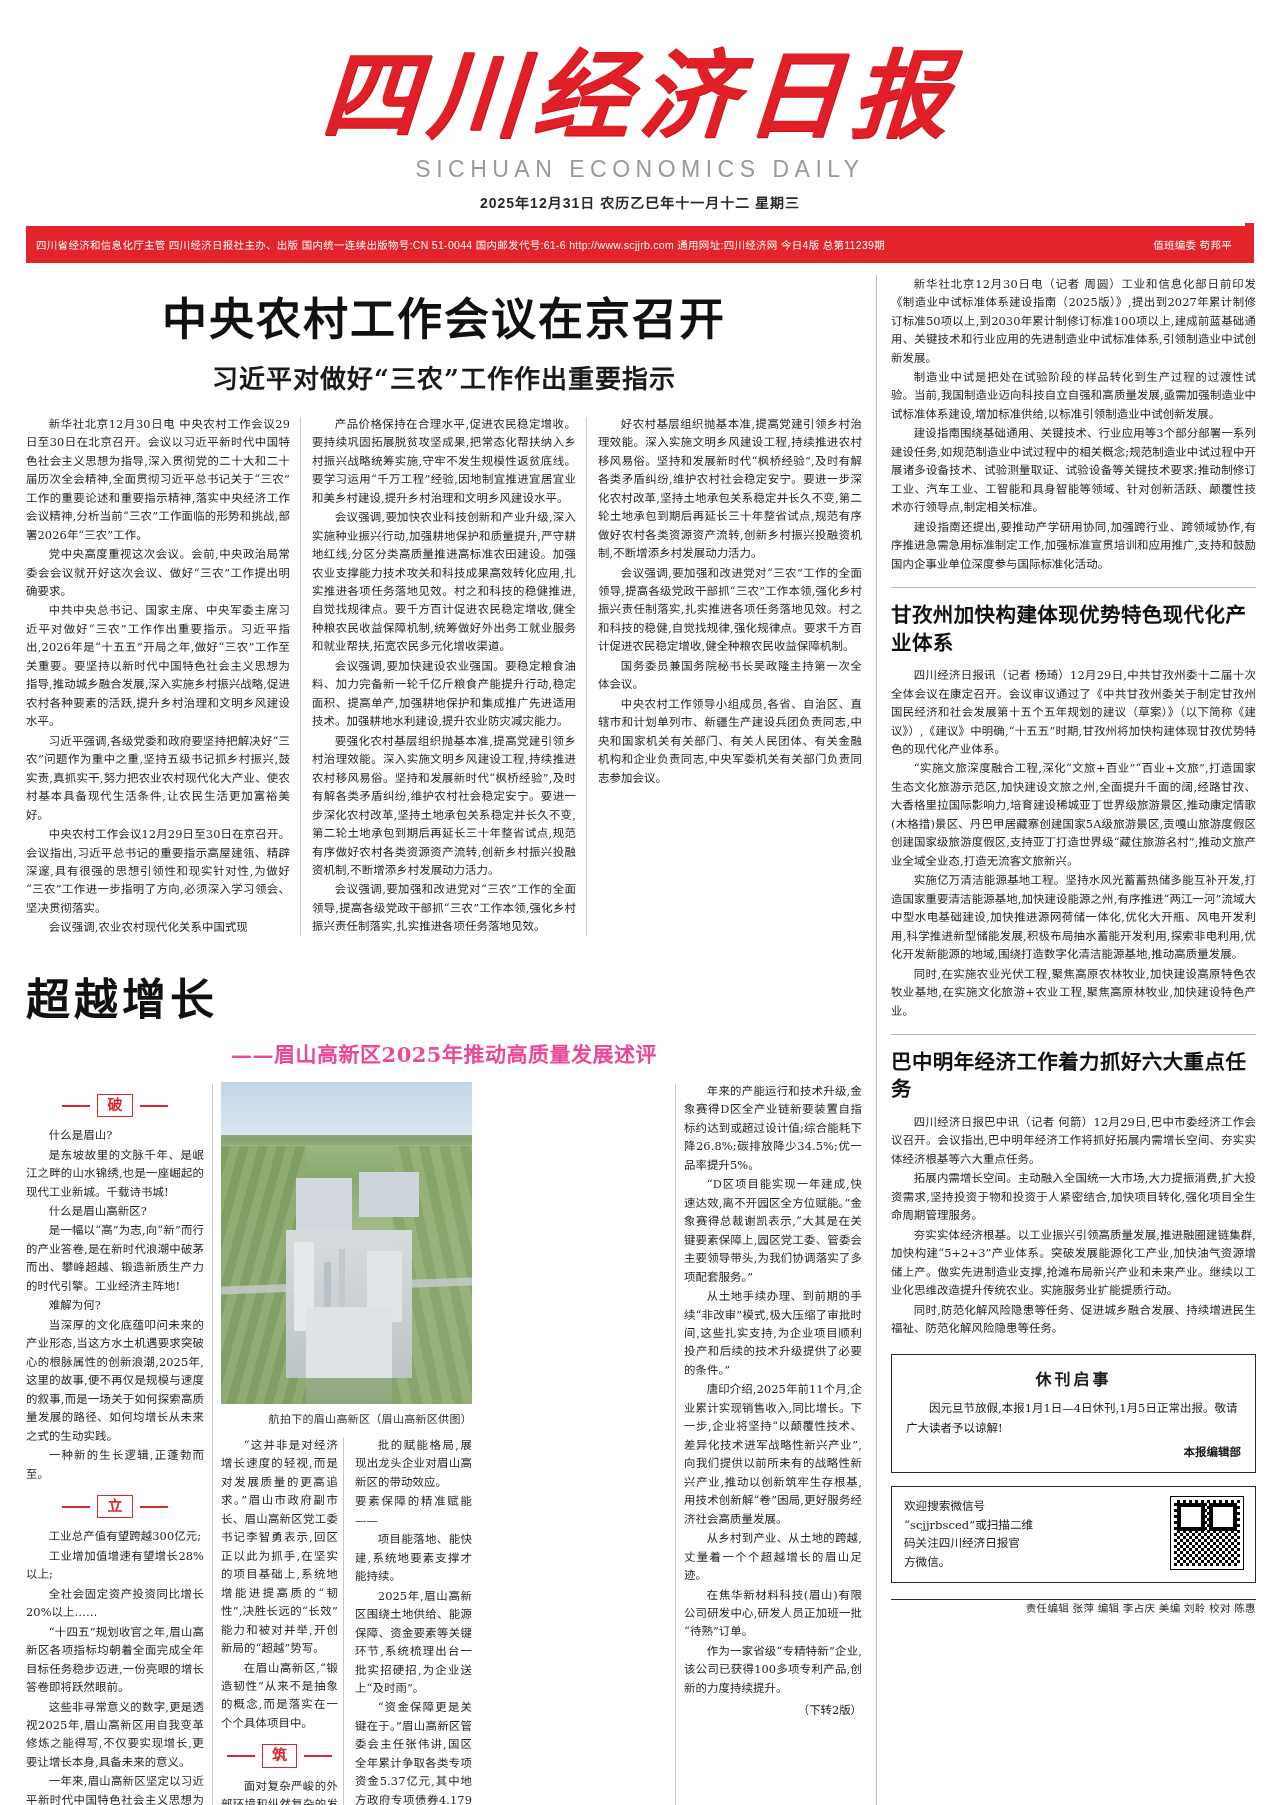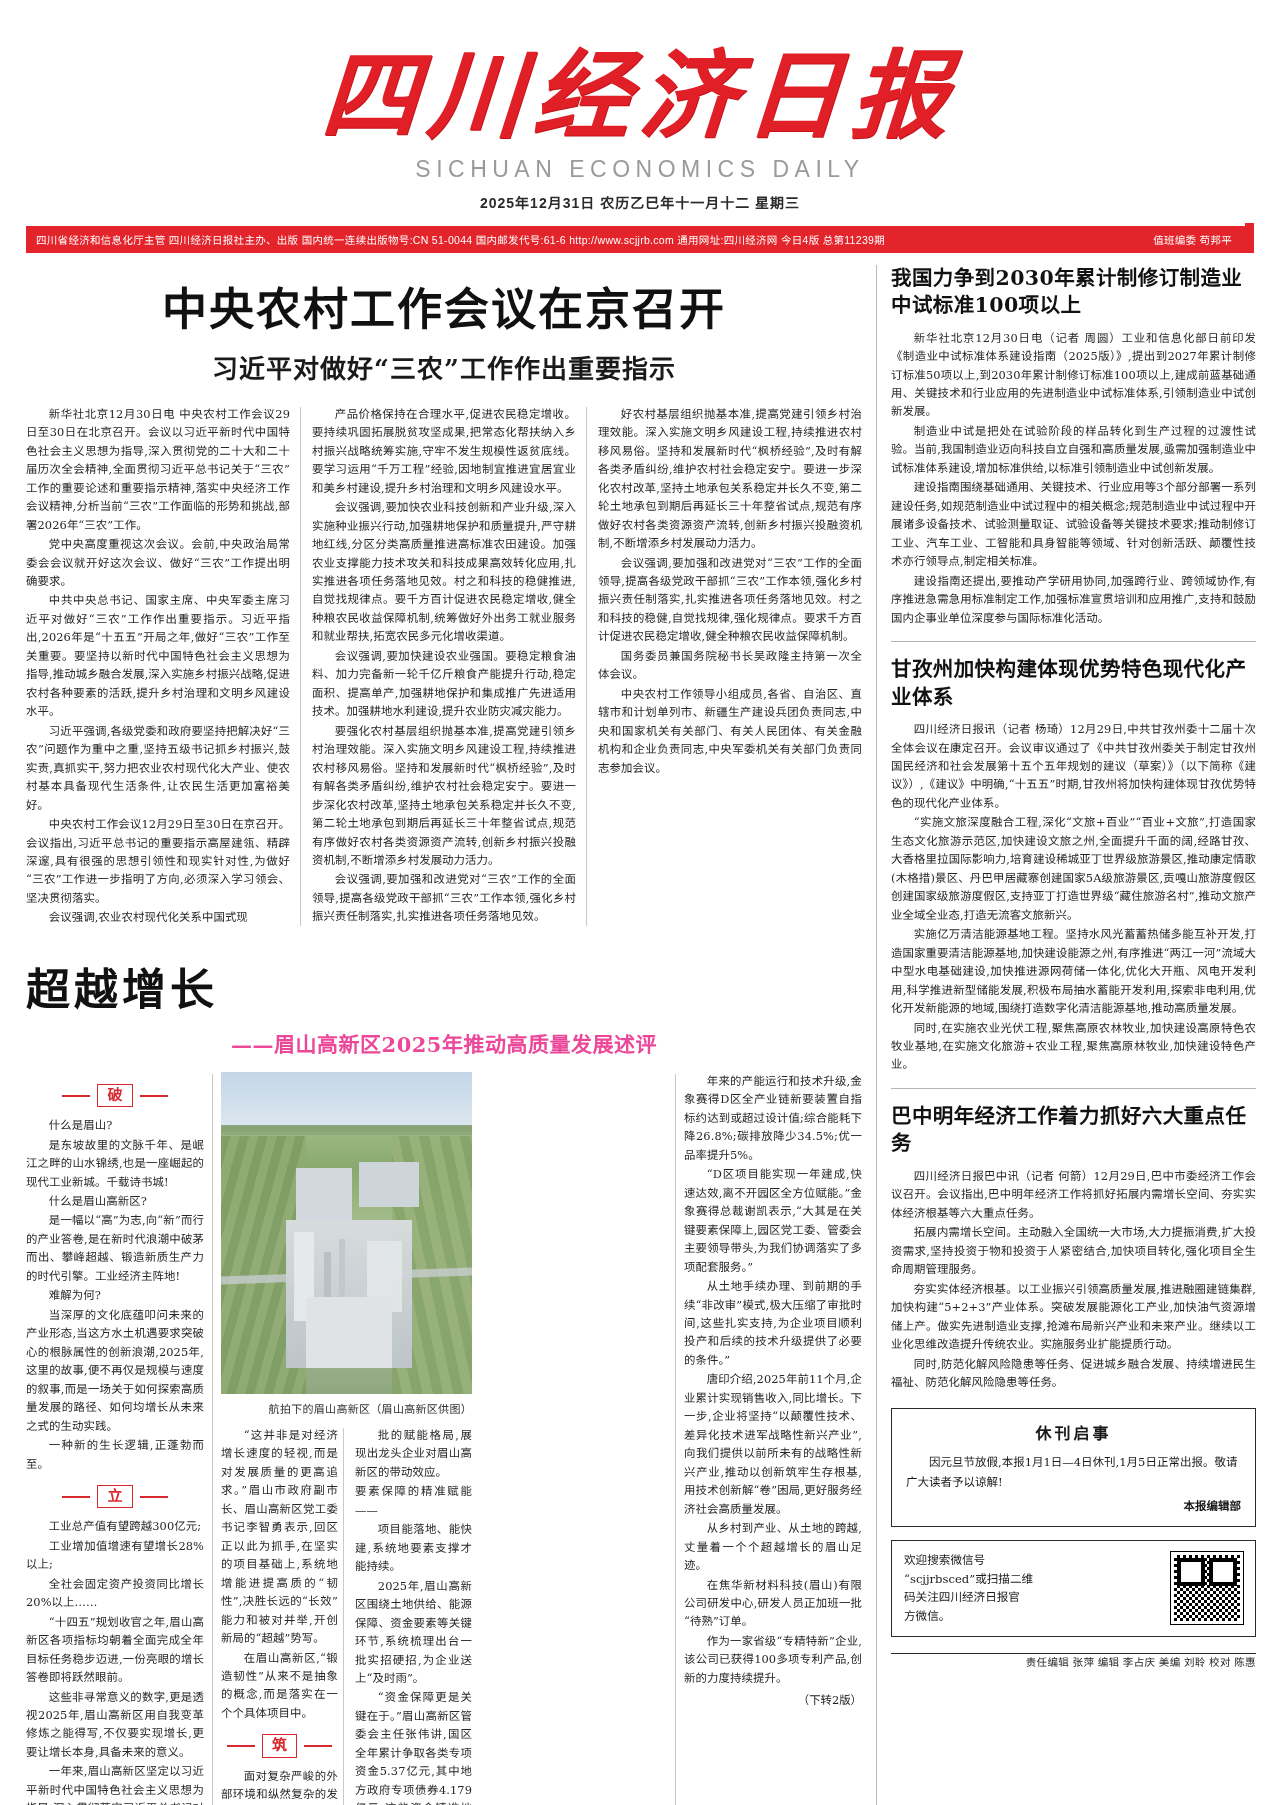--- a/index.html
+++ b/index.html
@@ -41,21 +41,21 @@
     margin-top: 9px;
     letter-spacing: 1px;
     font-weight: bold;
   }
 
   
   .infobar {
     margin-top: 14px;
     background: #e3242b;
     color: #fff;
-    height: 27px;
+    height: 37px;
     display: flex;
     align-items: center;
     justify-content: space-between;
     padding: 0 6px 0 10px;
     font-family: "Liberation Sans", sans-serif;
     font-size: 10.5px;
     letter-spacing: .3px;
     position: relative;
   }
   .infobar-left { white-space: nowrap; }
@@ -244,21 +244,20 @@
     text-align: right;
     margin-top: 5px;
     font-weight: bold;
   }
 
   .qr-box {
     border: 1px solid #2b2b2b;
     margin-top: 13px;
     padding: 10px 12px;
     display: flex;
-    align-items: center;
     gap: 10px;
   }
   .qr-text {
     font-family: "DejaVu Serif", "Liberation Serif", serif;
     font-size: 11.6px;
     line-height: 1.62;
     flex: 1;
   }
   .qr-code {
     width: 72px; height: 72px;
@@ -426,21 +425,20 @@
         </div>
 
       </div>
     </section>
   </main>
 
   <div class="vrule"></div>
 
   <aside class="rail">
 
-    <h3 class="rail-head">我国力争到2030年累计制修订制造业中试标准100项以上</h3>
     <p class="body">新华社北京12月30日电（记者  周圆）工业和信息化部日前印发《制造业中试标准体系建设指南（2025版）》,提出到2027年累计制修订标准50项以上,到2030年累计制修订标准100项以上,建成前蓝基础通用、关键技术和行业应用的先进制造业中试标准体系,引领制造业中试创新发展。</p>
     <p class="body">制造业中试是把处在试验阶段的样品转化到生产过程的过渡性试验。当前,我国制造业迈向科技自立自强和高质量发展,亟需加强制造业中试标准体系建设,增加标准供给,以标准引领制造业中试创新发展。</p>
     <p class="body">建设指南围绕基础通用、关键技术、行业应用等3个部分部署一系列建设任务,如规范制造业中试过程中的相关概念;规范制造业中试过程中开展诸多设备技术、试验测量取证、试验设备等关键技术要求;推动制修订工业、汽车工业、工智能和具身智能等领域、针对创新活跃、颠覆性技术亦行领导点,制定相关标准。</p>
     <p class="body">建设指南还提出,要推动产学研用协同,加强跨行业、跨领域协作,有序推进急需急用标准制定工作,加强标准宣贯培训和应用推广,支持和鼓励国内企事业单位深度参与国际标准化活动。</p>
 
     <hr class="sep">
 
     <h3 class="rail-head">甘孜州加快构建体现优势特色现代化产业体系</h3>
     <p class="body">四川经济日报讯（记者  杨琦）12月29日,中共甘孜州委十二届十次全体会议在康定召开。会议审议通过了《中共甘孜州委关于制定甘孜州国民经济和社会发展第十五个五年规划的建议（草案）》（以下简称《建议》）,《建议》中明确,“十五五”时期,甘孜州将加快构建体现甘孜优势特色的现代化产业体系。</p>
     <p class="body">“实施文旅深度融合工程,深化“文旅+百业”“百业+文旅”,打造国家生态文化旅游示范区,加快建设文旅之州,全面提升千面的阔,经路甘孜、大香格里拉国际影响力,培育建设稀城亚丁世界级旅游景区,推动康定情歌(木格措)景区、丹巴甲居藏寨创建国家5A级旅游景区,贡嘎山旅游度假区创建国家级旅游度假区,支持亚丁打造世界级“藏住旅游名村”,推动文旅产业全域全业态,打造无流客文旅新兴。</p>

